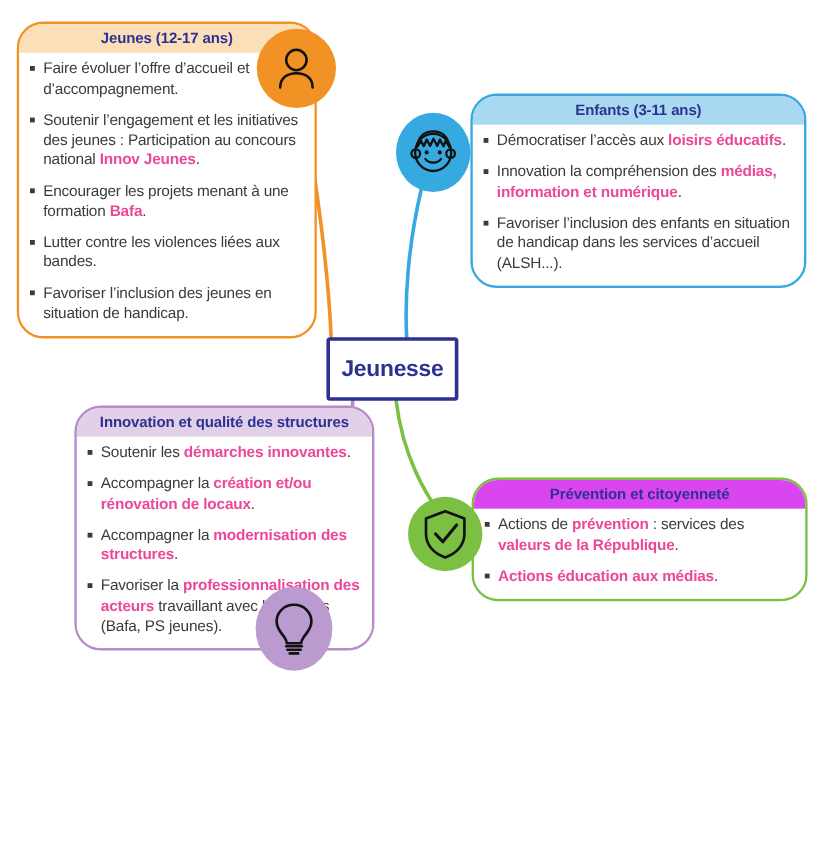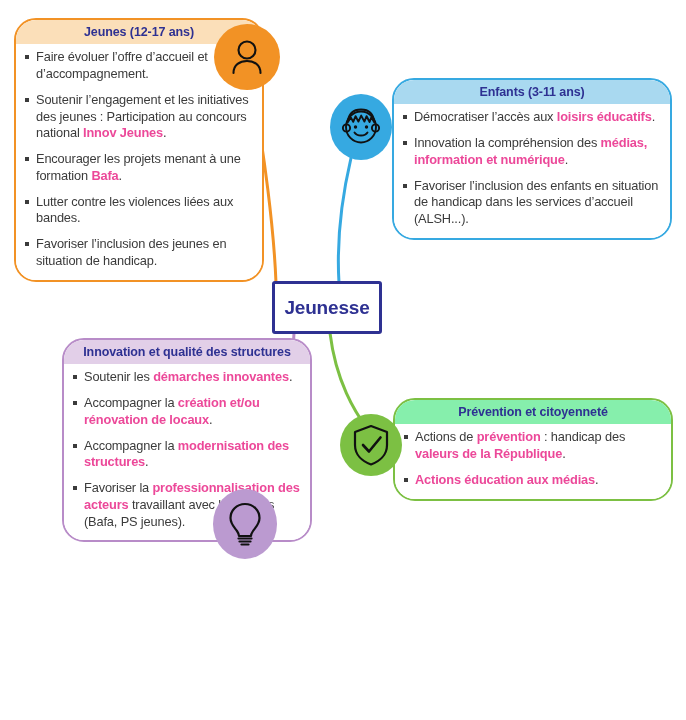--- a/index.html
+++ b/index.html
@@ -84,21 +84,21 @@
   .card-jeunes        { border: 2.5px solid #f29225; }
   .card-jeunes .card-title      { background: #fbdfb9; }
 
   .card-enfants       { border: 2.5px solid #36a9e1; }
   .card-enfants .card-title     { background: #a9d9f0; }
 
   .card-innovation    { border: 2.5px solid #b88cc8; margin-left: 48px; }
   .card-innovation .card-title  { background: #e2cfe8; }
 
   .card-prevention    { border: 2.5px solid #7cc043; }
-  .card-prevention .card-title  { background: #86efac; }
+  .card-prevention .card-title  { background: #d946ef; }
 
   
   #card-jeunes      { left: 14px;  top: 18px;  width: 250px; }
   #card-enfants     { left: 392px; top: 78px;  width: 280px; }
   #card-innovation  { left: 14px;  top: 338px; width: 250px; }
   #card-prevention  { left: 393px; top: 398px; width: 280px; }
 
   
   #center-node {
     position: absolute;
@@ -201,21 +201,21 @@
           <li><span>Accompagner la </span><b>modernisation des structures</b><span>.</span></li>
           <li><span>Favoriser la </span><b>professionnalisation des acteurs</b><span> travaillant avec les jeunes (Bafa, PS jeunes).</span></li>
         </ul>
     </div>
   </div>
 
   <div class="card card-prevention" id="card-prevention">
     <div class="card-title">Prévention et citoyenneté</div>
     <div class="card-body">
       <ul class="bullets">
-          <li><span>Actions de </span><b>prévention</b><span> : handicap des </span><b>valeurs de la République</b><span>.</span></li>
+          <li><span>Actions de </span><b>prévention</b><span> : services des </span><b>valeurs de la République</b><span>.</span></li>
           <li><b>Actions éducation aux médias</b><span>.</span></li>
         </ul>
     </div>
   </div>
 
   <div id="center-node">
     <span class="label">Jeunesse</span>
   </div>
 
   <div class="icon-bubble" id="icon-jeunes">

